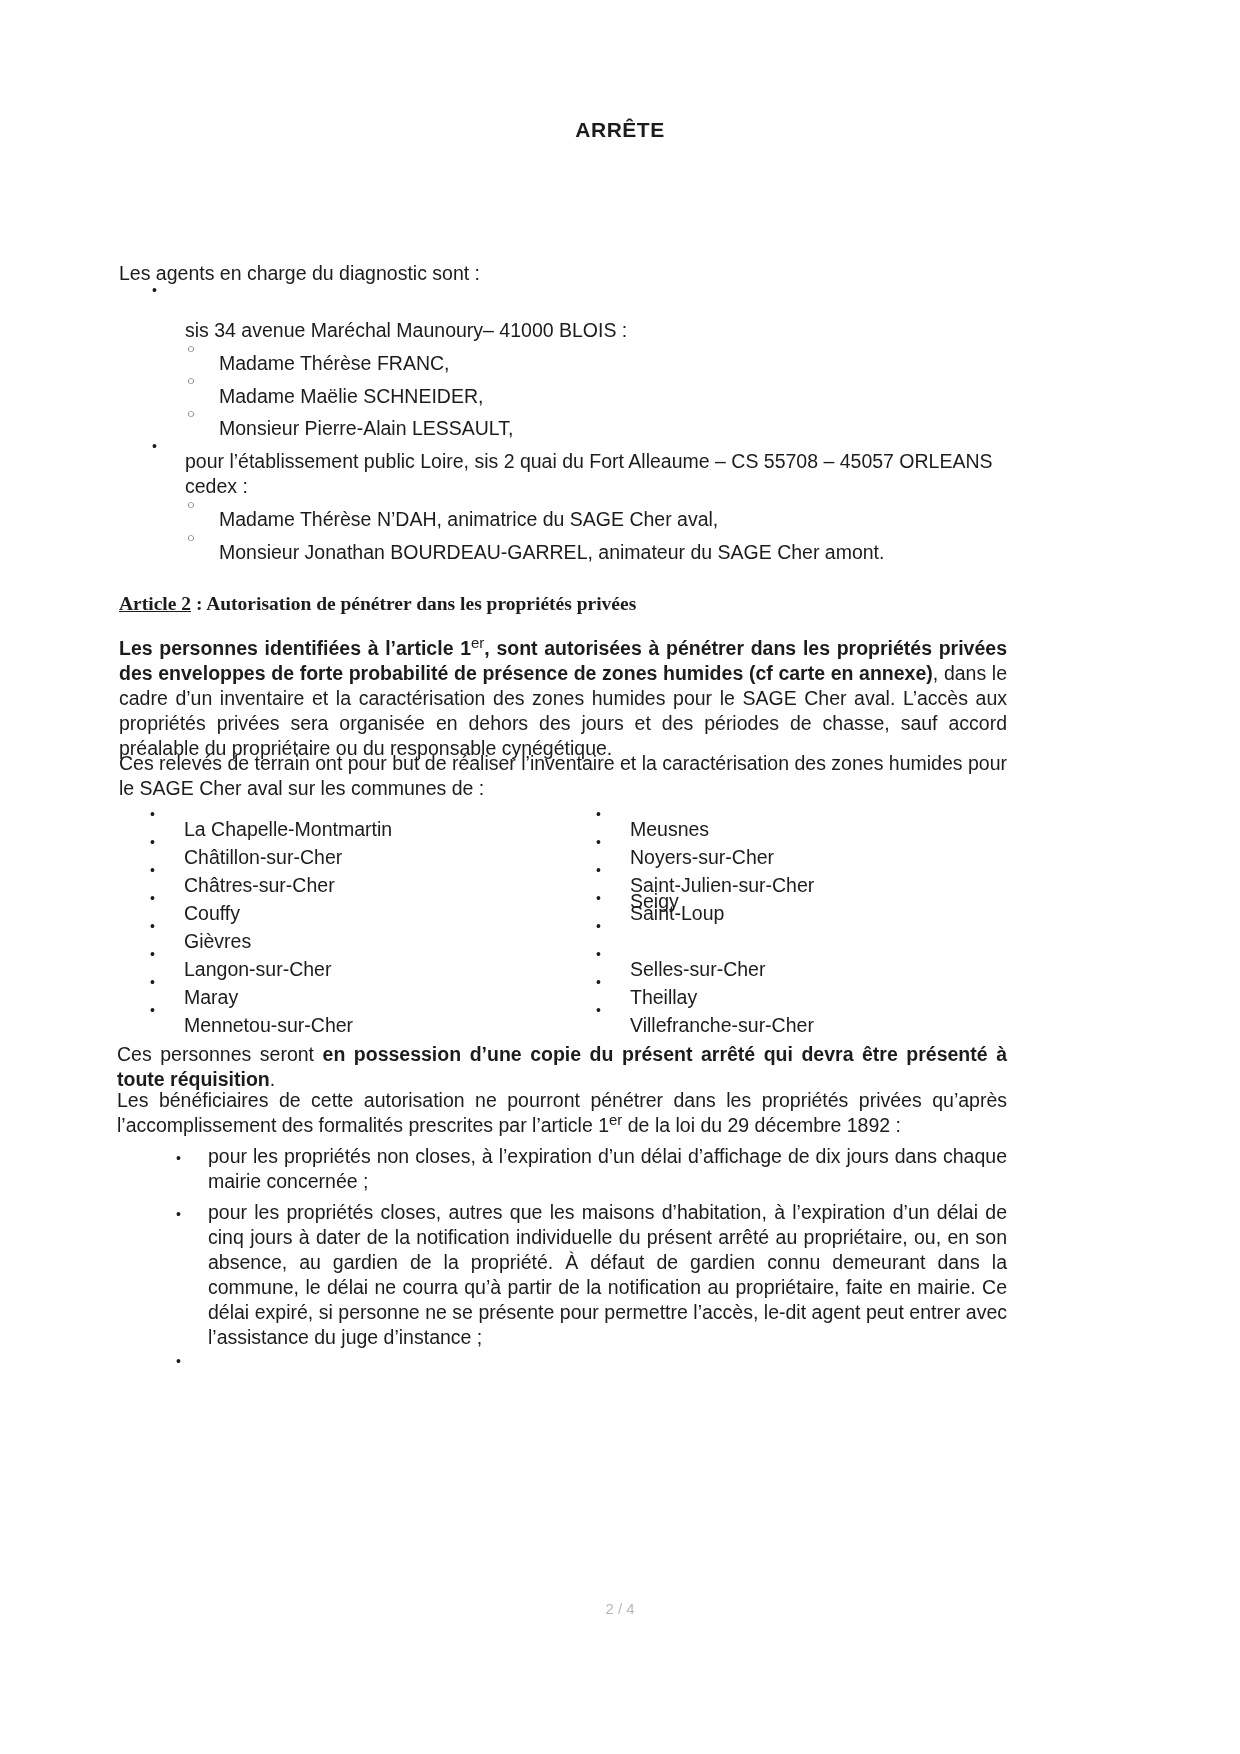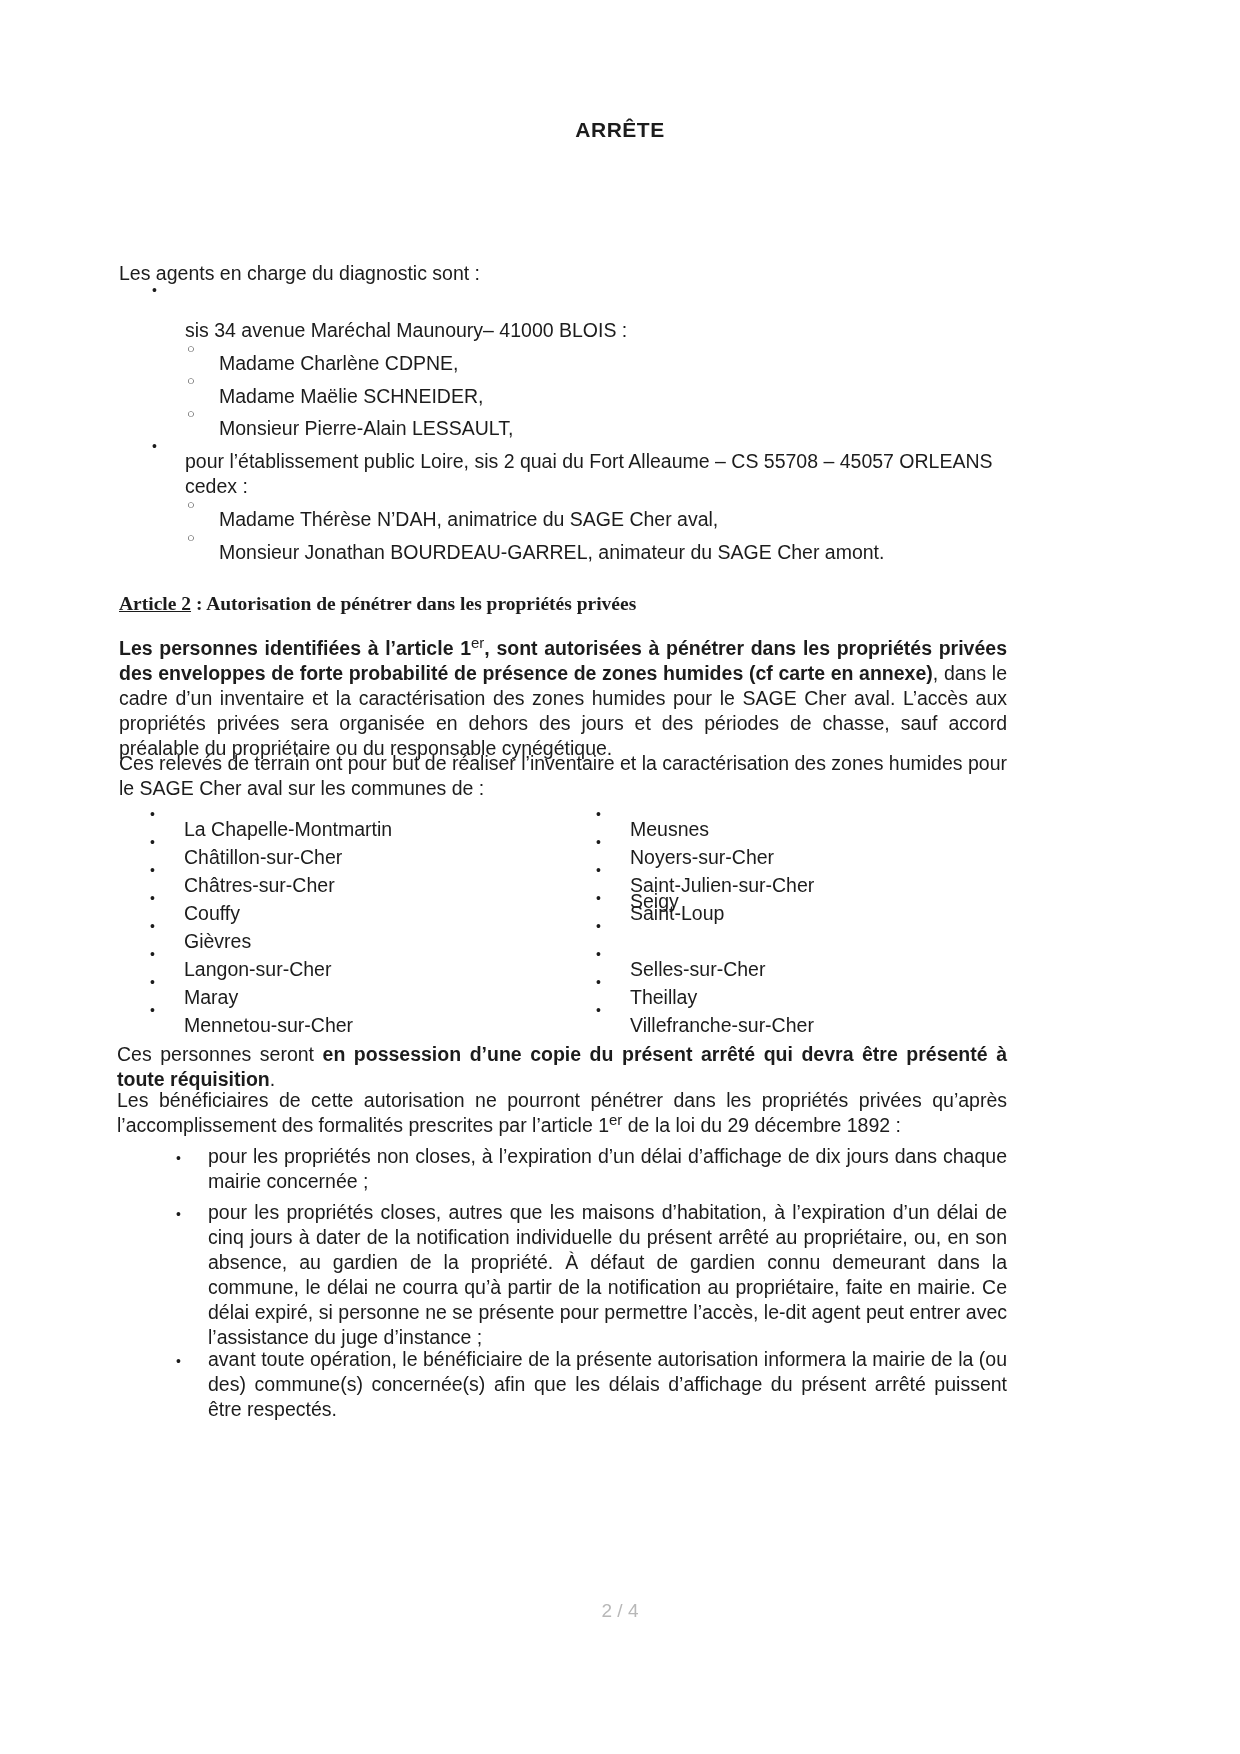--- a/index.html
+++ b/index.html
@@ -11,37 +11,37 @@
   .abs { position: absolute; }
   .heading { font-weight: bold; font-size: 19.5px; }
   .heading .u { text-decoration: underline; }
   .line { position: absolute; white-space: nowrap; line-height: 24px; margin-top: 16px; }
   .bullet { position: absolute; font-size: 14px; }
   .circ { position: absolute; font-size: 13px; color: #333; }
   .just { position: absolute; text-align: justify; text-align-last: left; line-height: 25px; }
   b { font-weight: bold; }
   sup { font-size: 15px; vertical-align: 7px; line-height: 0; }
   .pagenum { position: absolute; top: 1600px; left: 0; width: 1240px; text-align: center;
-             font-size: 19px; color: #b8b8b8; }
+             font-size: 15px; color: #b8b8b8; }
 </style>
 </head>
 <body>
 
 <div class="page">
 
   <div class="title">ARRÊTE</div>
 
 
   <div class="line" style="left:119px; top:245px;">Les agents en charge du diagnostic sont :</div>
 
   <div class="bullet" style="left:152px; top:282px;">•</div>
   <div class="line" style="left:185px; top:302px;">sis 34 avenue Maréchal Maunoury– 41000 BLOIS :</div>
 
   <div class="circ" style="left:187px; top:341px;">○</div>
-  <div class="line" style="left:219px; top:335px;">Madame Charlène CDPNE,</div>
+  <div class="line" style="left:219px; top:335px;">Madame Thérèse FRANC,</div>
   <div class="circ" style="left:187px; top:373px;">○</div>
   <div class="line" style="left:219px; top:368px;">Madame Maëlie SCHNEIDER,</div>
   <div class="circ" style="left:187px; top:406px;">○</div>
   <div class="line" style="left:219px; top:400px;">Monsieur Pierre-Alain LESSAULT,</div>
 
   <div class="bullet" style="left:152px; top:438px;">•</div>
   <div class="line" style="left:185px; top:433px;">pour l’établissement public Loire, sis 2 quai du Fort Alleaume – CS 55708 – 45057 ORLEANS</div>
   <div class="line" style="left:185px; top:458px;">cedex :</div>
 
   <div class="circ" style="left:187px; top:497px;">○</div>
@@ -105,16 +105,15 @@
     <span>Les bénéficiaires de cette autorisation ne pourront pénétrer dans les propriétés privées qu’après l’accomplissement des formalités prescrites par l’article 1</span><sup>er</sup><span> de la loi du 29 décembre 1892 :</span>
   </div>
 
   <div class="bullet" style="left:176px; top:1150px;">•</div>
   <div class="just" style="left:208px; top:1144px; width:799px;">pour les propriétés non closes, à l’expiration d’un délai d’affichage de dix jours dans chaque mairie concernée ;</div>
 
   <div class="bullet" style="left:176px; top:1206px;">•</div>
   <div class="just" style="left:208px; top:1200px; width:799px;">pour les propriétés closes, autres que les maisons d’habitation, à l’expiration d’un délai de cinq jours à dater de la notification individuelle du présent arrêté au propriétaire, ou, en son absence, au gardien de la propriété. À défaut de gardien connu demeurant dans la commune, le délai ne courra qu’à partir de la notification au propriétaire, faite en mairie. Ce délai expiré, si personne ne se présente pour permettre l’accès, le-dit agent peut entrer avec l’assistance du juge d’instance ;</div>
 
   <div class="bullet" style="left:176px; top:1353px;">•</div>
-  <div class="just" style="left:208px; top:1347px; width:799px;">avant toute opération, le bénéficiaire de la présente autorisation informera la mairie de la (ou des) commune(s) concernée(s) afin que les délais d’affichage du présent arrêté puissent être respectés.</div>
 
   <div class="pagenum">2 / 4</div>
 </div>
 
 </body></html>

